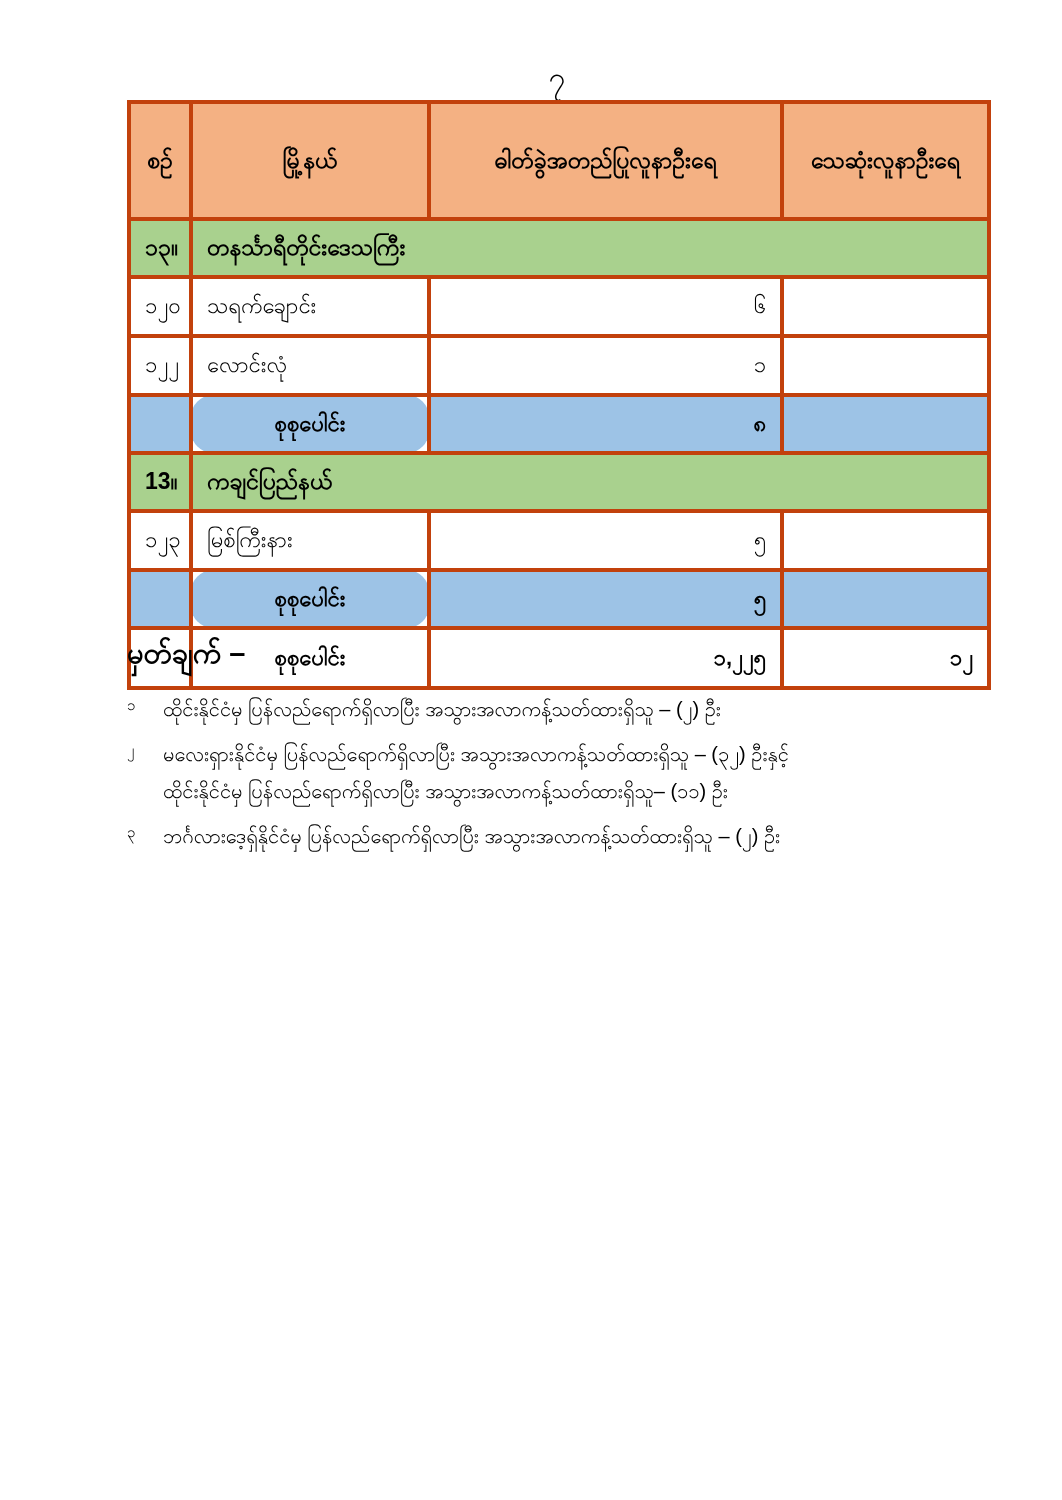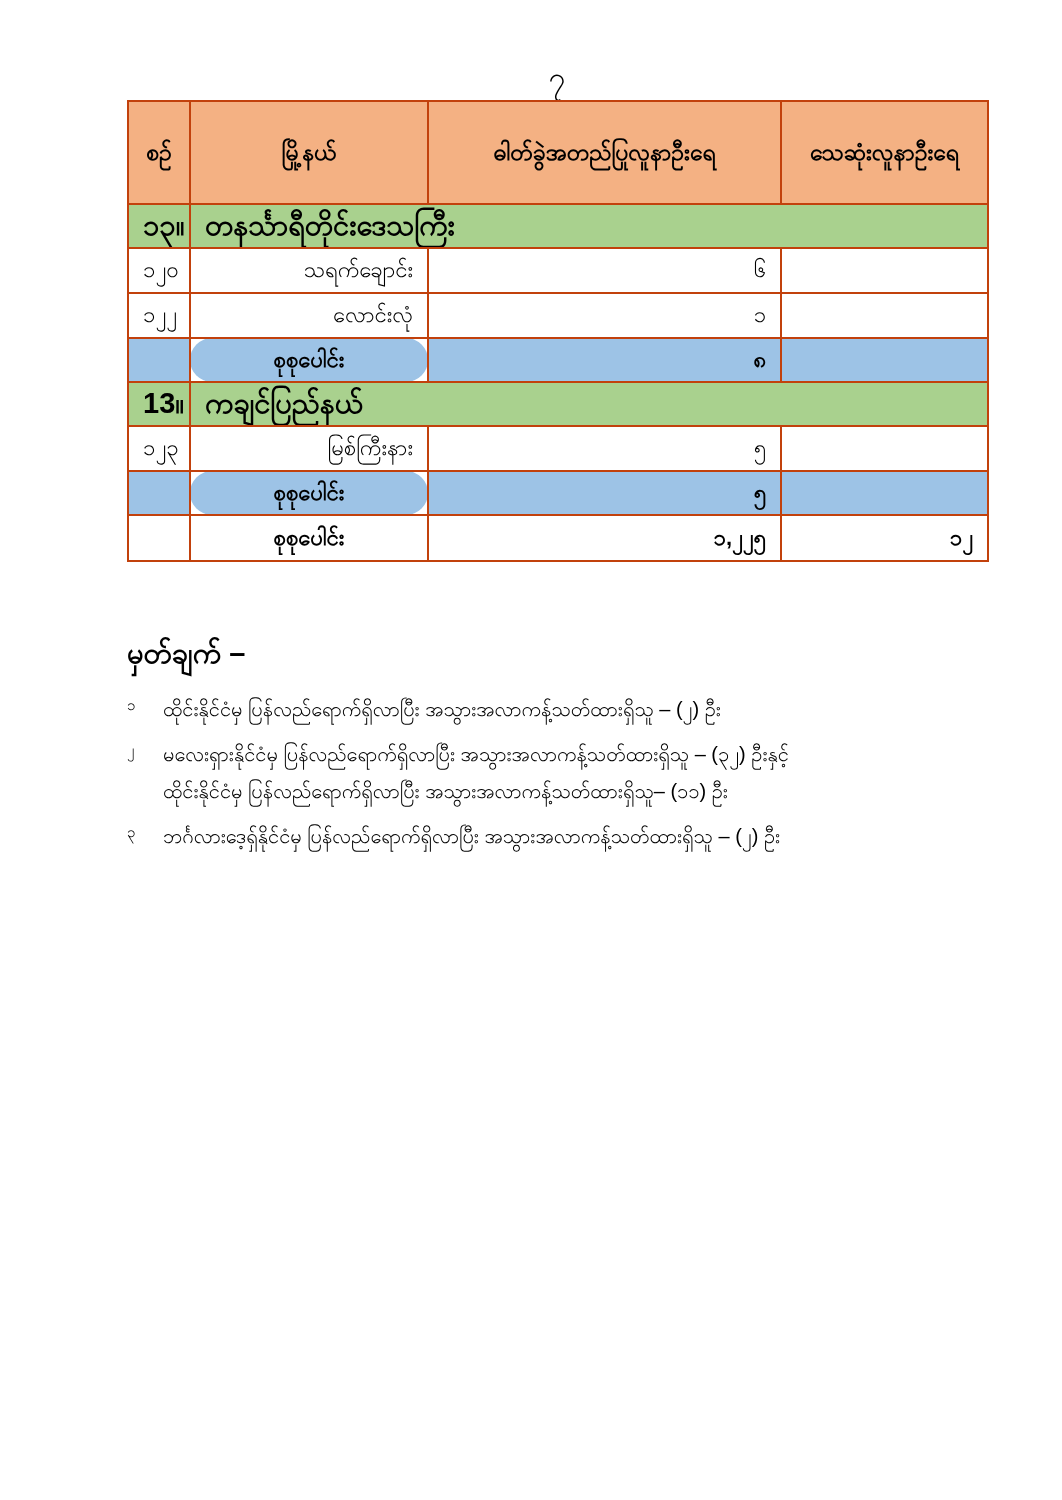--- a/index.html
+++ b/index.html
@@ -27,55 +27,55 @@
   }
   table.doc-table {
     position: absolute;
     left: 127px;
     top: 100px;
     width: 860px;
     border-collapse: collapse;
     table-layout: fixed;
   }
   .doc-table td {
-    border: 2px solid #c2410c;
-    padding: 0 14px;
+    border: 4px solid #c2410c;
+    padding: 6px 14px;
     font-size: 22px;
     line-height: 1.3;
     vertical-align: middle;
     overflow: hidden;
     background: #ffffff;
   }
   .doc-table tr.row-header td {
     background: #F4B183;
     font-weight: 700;
     text-align: center;
     height: 101px;
     font-size: 23px;
   }
   .doc-table tr.row-section td {
     background: #A9D18E;
     font-weight: 700;
     height: 42px;
-    font-size: 29px;
+    font-size: 23px;
   }
   .doc-table tr.row-section td.c-no { text-align: center; }
   .doc-table tr.row-data td { height: 43px; }
   .doc-table tr.row-subtotal td {
     background: #9DC3E6;
     font-weight: 700;
     height: 42px;
   }
   .doc-table tr.row-grand td {
     background: #ffffff;
     font-weight: 700;
     height: 44px;
   }
   .c-no { text-align: left; }
-  .c-township { text-align: right; }
+  .c-township { text-align: left; }
   .c-label { text-align: center; border-radius: 22px; }
   .c-num { text-align: right; }
   .notes {
     position: absolute;
     left: 127px;
     top: 634px;
     width: 840px;
   }
   .notes-title {
     font-size: 29px;

